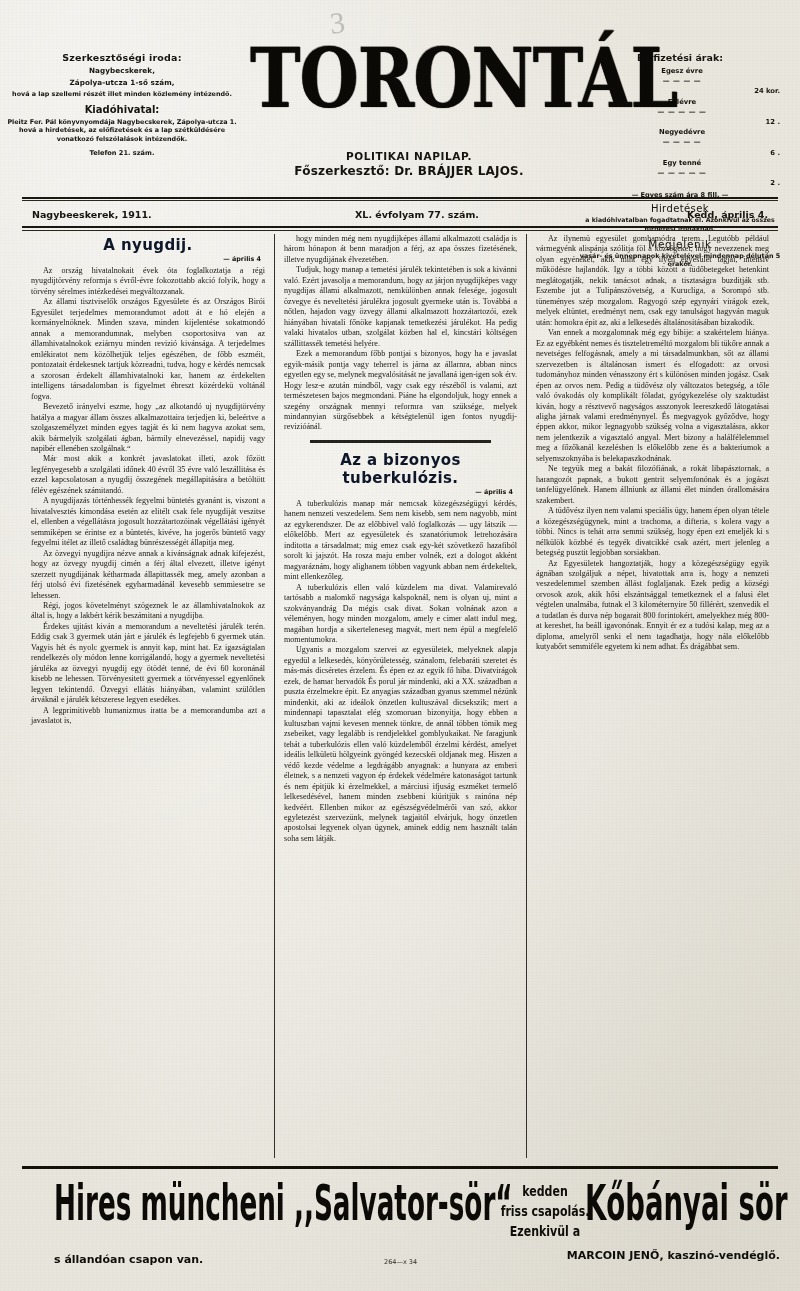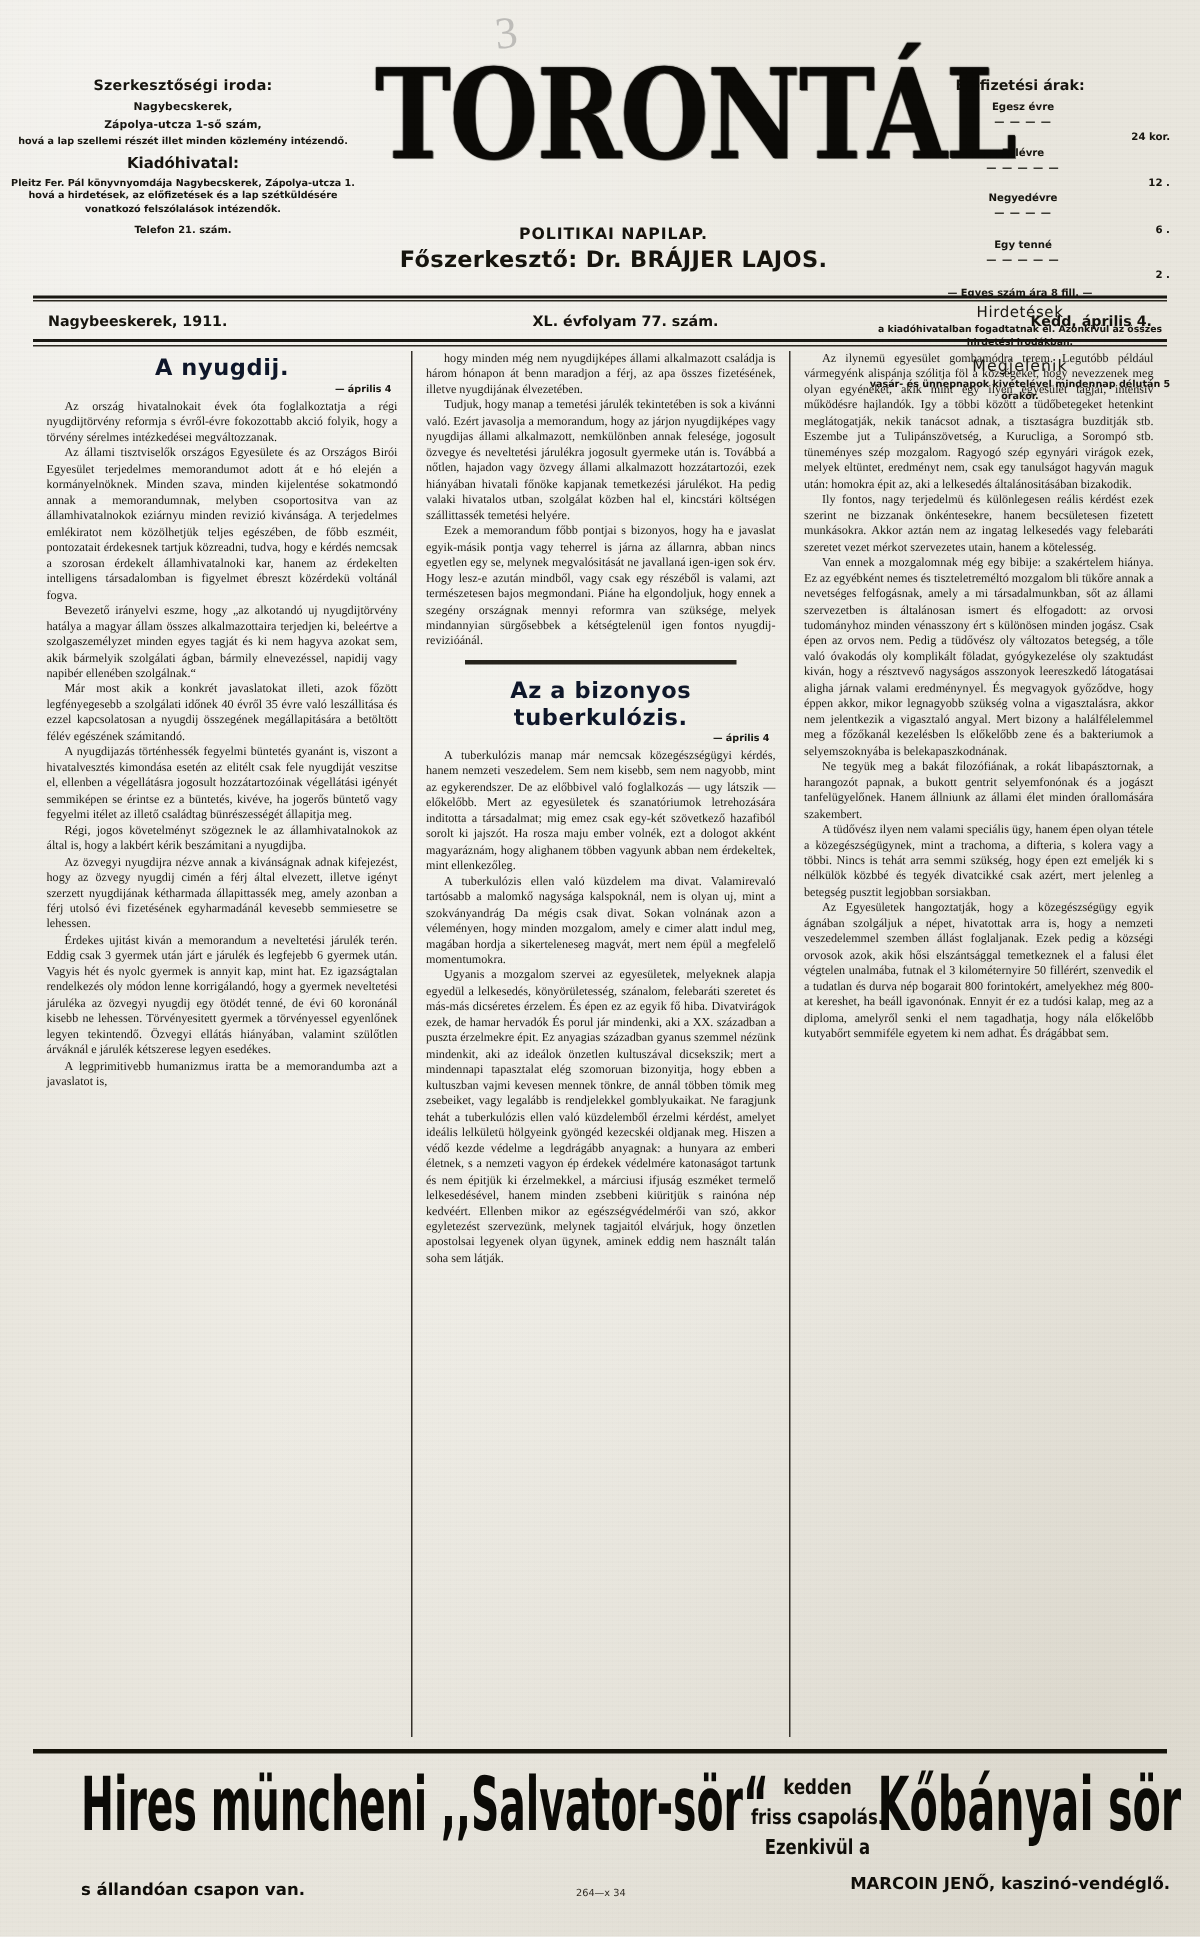--- a/index.html
+++ b/index.html
@@ -85,21 +85,21 @@
     transform-origin:50% 60%;
   }
   .logo-wrap{height:96px;overflow:visible;}
   .logo-sub{
     font-family:"DejaVu Sans",sans-serif;
     font-weight:bold;font-size:10.5px;letter-spacing:.6px;
     margin:6px 0 2px 0;
   }
   .logo-sub2{
     font-family:"DejaVu Sans",sans-serif;
-    font-weight:bold;font-size:15px;letter-spacing:.2px;margin:0;
+    font-weight:bold;font-size:12px;letter-spacing:.2px;margin:0;
   }
 
   .price-title{
     font-family:"DejaVu Sans",sans-serif;
     font-weight:bold;font-size:9.5px;margin:0 0 3px 0;
   }
   .price-list{margin:0 0 3px 0;padding:0;list-style:none;
     font-family:"DejaVu Sans",sans-serif;font-weight:bold;font-size:6.8px;}
   .price-row{display:flex;justify-content:space-between;line-height:1.5;padding:0 6px 0 10px;flex-direction:column;}
   .price-row .lbl{white-space:nowrap;}
@@ -286,22 +286,22 @@
 
     <div class="col">
       <h1 class="art-title">A nyugdij.</h1>
       <div class="art-date">— április 4</div>
       <div id="col1-body">
           <p>Az ország hivatalnokait évek óta foglalkoztatja a régi nyugdijtörvény reformja s évről-évre fokozottabb akció folyik, hogy a törvény sérelmes intézkedései megváltozzanak.</p>
           <p>Az állami tisztviselők országos Egyesülete és az Országos Birói Egyesület terjedelmes memorandumot adott át e hó elején a kormányelnöknek. Minden szava, minden kijelentése sokatmondó annak a memorandumnak, melyben csoportositva van az államhivatalnokok eziárnyu minden revizió kivánsága. A terjedelmes emlékiratot nem közölhetjük teljes egészében, de főbb eszméit, pontozatait érdekesnek tartjuk közreadni, tudva, hogy e kérdés nemcsak a szorosan érdekelt államhivatalnoki kar, hanem az érdekelten intelligens társadalomban is figyelmet ébreszt közérdekü voltánál fogva.</p>
           <p>Bevezető irányelvi eszme, hogy „az alkotandó uj nyugdijtörvény hatálya a magyar állam összes alkalmazottaira terjedjen ki, beleértve a szolgaszemélyzet minden egyes tagját és ki nem hagyva azokat sem, akik bármelyik szolgálati ágban, bármily elnevezéssel, napidij vagy napibér ellenében szolgálnak.“</p>
           <p>Már most akik a konkrét javaslatokat illeti, azok főzött legfényegesebb a szolgálati időnek 40 évről 35 évre való leszállitása és ezzel kapcsolatosan a nyugdij összegének megállapitására a betöltött félév egészének számitandó.</p>
           <p>A nyugdijazás történhessék fegyelmi büntetés gyanánt is, viszont a hivatalvesztés kimondása esetén az elitélt csak fele nyugdiját veszitse el, ellenben a végellátásra jogosult hozzátartozóinak végellátási igényét semmiképen se érintse ez a büntetés, kivéve, ha jogerős büntető vagy fegyelmi itélet az illető családtag bünrészességét állapitja meg.</p>
+          <p>Az özvegyi nyugdijra nézve annak a kivánságnak adnak kifejezést, hogy az özvegy nyugdij cimén a férj által elvezett, illetve igényt szerzett nyugdijának kétharmada állapittassék meg, amely azonban a férj utolsó évi fizetésének egyharmadánál kevesebb semmiesetre se lehessen.</p>
           <p>Régi, jogos követelményt szögeznek le az államhivatalnokok az által is, hogy a lakbért kérik beszámitani a nyugdijba.</p>
-          <p>Az özvegyi nyugdijra nézve annak a kivánságnak adnak kifejezést, hogy az özvegy nyugdij cimén a férj által elvezett, illetve igényt szerzett nyugdijának kétharmada állapittassék meg, amely azonban a férj utolsó évi fizetésének egyharmadánál kevesebb semmiesetre se lehessen.</p>
           <p>Érdekes ujitást kiván a memorandum a neveltetési járulék terén. Eddig csak 3 gyermek után járt e járulék és legfejebb 6 gyermek után. Vagyis hét és nyolc gyermek is annyit kap, mint hat. Ez igazságtalan rendelkezés oly módon lenne korrigálandó, hogy a gyermek neveltetési járuléka az özvegyi nyugdij egy ötödét tenné, de évi 60 koronánál kisebb ne lehessen. Törvényesitett gyermek a törvényessel egyenlőnek legyen tekintendő. Özvegyi ellátás hiányában, valamint szülőtlen árváknál e járulék kétszerese legyen esedékes.</p>
           <p>A legprimitivebb humanizmus iratta be a memorandumba azt a javaslatot is,</p>
         </div>
     </div>
 
     <div class="col">
       <div id="col2-top">
           <p>hogy minden még nem nyugdijképes állami alkalmazott családja is három hónapon át benn maradjon a férj, az apa összes fizetésének, illetve nyugdijának élvezetében.</p>
           <p>Tudjuk, hogy manap a temetési járulék tekintetében is sok a kivánni való. Ezért javasolja a memorandum, hogy az járjon nyugdijképes vagy nyugdijas állami alkalmazott, nemkülönben annak felesége, jogosult özvegye és neveltetési járulékra jogosult gyermeke után is. Továbbá a nőtlen, hajadon vagy özvegy állami alkalmazott hozzátartozói, ezek hiányában hivatali főnöke kapjanak temetkezési járulékot. Ha pedig valaki hivatalos utban, szolgálat közben hal el, kincstári költségen szállittassék temetési helyére.</p>
           <p>Ezek a memorandum főbb pontjai s bizonyos, hogy ha e javaslat egyik-másik pontja vagy teherrel is járna az állarnra, abban nincs egyetlen egy se, melynek megvalósitását ne javallaná igen-igen sok érv. Hogy lesz-e azután mindből, vagy csak egy részéből is valami, azt természetesen bajos megmondani. Piáne ha elgondoljuk, hogy ennek a szegény országnak mennyi reformra van szüksége, melyek mindannyian sürgősebbek a kétségtelenül igen fontos nyugdij-revizióánál.</p>
@@ -312,21 +312,20 @@
       <div id="col2-body">
           <p>A tuberkulózis manap már nemcsak közegészségügyi kérdés, hanem nemzeti veszedelem. Sem nem kisebb, sem nem nagyobb, mint az egykerendszer. De az előbbivel való foglalkozás — ugy látszik — előkelőbb. Mert az egyesületek és szanatóriumok letrehozására inditotta a társadalmat; mig emez csak egy-két szövetkező hazafiból sorolt ki jajszót. Ha rosza maju ember volnék, ezt a dologot akként magyaráznám, hogy alighanem többen vagyunk abban nem érdekeltek, mint ellenkezőleg.</p>
           <p>A tuberkulózis ellen való küzdelem ma divat. Valamirevaló tartósabb a malomkő nagysága kalspoknál, nem is olyan uj, mint a szokványandrág Da mégis csak divat. Sokan volnának azon a véleményen, hogy minden mozgalom, amely e cimer alatt indul meg, magában hordja a sikerteleneseg magvát, mert nem épül a megfelelő momentumokra.</p>
           <p>Ugyanis a mozgalom szervei az egyesületek, melyeknek alapja egyedül a lelkesedés, könyörületesség, szánalom, felebaráti szeretet és más-más dicséretes érzelem. És épen ez az egyik fő hiba. Divatvirágok ezek, de hamar hervadók És porul jár mindenki, aki a XX. században a puszta érzelmekre épit. Ez anyagias században gyanus szemmel nézünk mindenkit, aki az ideálok önzetlen kultuszával dicsekszik; mert a mindennapi tapasztalat elég szomoruan bizonyitja, hogy ebben a kultuszban vajmi kevesen mennek tönkre, de annál többen tömik meg zsebeiket, vagy legalább is rendjelekkel gomblyukaikat. Ne faragjunk tehát a tuberkulózis ellen való küzdelemből érzelmi kérdést, amelyet ideális lelkületü hölgyeink gyöngéd kezecskéi oldjanak meg. Hiszen a védő kezde védelme a legdrágább anyagnak: a hunyara az emberi életnek, s a nemzeti vagyon ép érdekek védelmére katonaságot tartunk és nem épitjük ki érzelmekkel, a márciusi ifjuság eszméket termelő lelkesedésével, hanem minden zsebbeni kiüritjük s rainóna nép kedvéért. Ellenben mikor az egészségvédelmérői van szó, akkor egyletezést szervezünk, melynek tagjaitól elvárjuk, hogy önzetlen apostolsai legyenek olyan ügynek, aminek eddig nem használt talán soha sem látják.</p>
         </div>
     </div>
 
     <div class="col">
       <div id="col3-body">
           <p>Az ilynemü egyesület gombamódra terem. Legutóbb például vármegyénk alispánja szólitja föl a községeket, hogy nevezzenek meg olyan egyéneket, akik mint egy ilyen egyesület tagjai, intensiv működésre hajlandók. Igy a többi között a tüdőbetegeket hetenkint meglátogatják, nekik tanácsot adnak, a tisztaságra buzditják stb. Eszembe jut a Tulipánszövetség, a Kurucliga, a Sorompó stb. tüneményes szép mozgalom. Ragyogó szép egynyári virágok ezek, melyek eltüntet, eredményt nem, csak egy tanulságot hagyván maguk után: homokra épit az, aki a lelkesedés általánositásában bizakodik.</p>
-          <p>Ily fontos, nagy terjedelmü és különlegesen reális kérdést ezek szerint ne bizzanak önkéntesekre, hanem becsületesen fizetett munkásokra. Akkor aztán nem az ingatag lelkesedés vagy felebaráti szeretet vezet mérkot szervezetes utain, hanem a kötelesség.</p>
           <p>Van ennek a mozgalomnak még egy bibije: a szakértelem hiánya. Ez az egyébként nemes és tiszteletreméltó mozgalom bli tükőre annak a nevetséges felfogásnak, amely a mi társadalmunkban, sőt az állami szervezetben is általánosan ismert és elfogadott: az orvosi tudományhoz minden vénasszony ért s különösen minden jogász. Csak épen az orvos nem. Pedig a tüdővész oly változatos betegség, a tőle való óvakodás oly komplikált föladat, gyógykezelése oly szaktudást kiván, hogy a résztvevő nagyságos asszonyok leereszkedő látogatásai aligha járnak valami eredménynyel. És megvagyok győződve, hogy éppen akkor, mikor legnagyobb szükség volna a vigasztalásra, akkor nem jelentkezik a vigasztaló angyal. Mert bizony a halálfélelemmel meg a főzőkanál kezelésben ls előkelőbb zene és a bakteriumok a selyemszoknyába is belekapaszkodnának.</p>
           <p>Ne tegyük meg a bakát filozófiának, a rokát libapásztornak, a harangozót papnak, a bukott gentrit selyemfonónak és a jogászt tanfelügyelőnek. Hanem állniunk az állami élet minden órallomására szakembert.</p>
           <p>A tüdővész ilyen nem valami speciális ügy, hanem épen olyan tétele a közegészségügynek, mint a trachoma, a difteria, s kolera vagy a többi. Nincs is tehát arra semmi szükség, hogy épen ezt emeljék ki s nélkülök közbbé és tegyék divatcikké csak azért, mert jelenleg a betegség pusztit legjobban sorsiakban.</p>
           <p>Az Egyesületek hangoztatják, hogy a közegészségügy egyik ágnában szolgáljuk a népet, hivatottak arra is, hogy a nemzeti veszedelemmel szemben állást foglaljanak. Ezek pedig a községi orvosok azok, akik hősi elszántsággal temetkeznek el a falusi élet végtelen unalmába, futnak el 3 kilométernyire 50 fillérért, szenvedik el a tudatlan és durva nép bogarait 800 forintokért, amelyekhez még 800-at kereshet, ha beáll igavonónak. Ennyit ér ez a tudósi kalap, meg az a diploma, amelyről senki el nem tagadhatja, hogy nála előkelőbb kutyabőrt semmiféle egyetem ki nem adhat. És drágábbat sem.</p>
         </div>
     </div>
   </div>
 
   <div class="adzone">
     <div class="ad-rule-top"></div>

